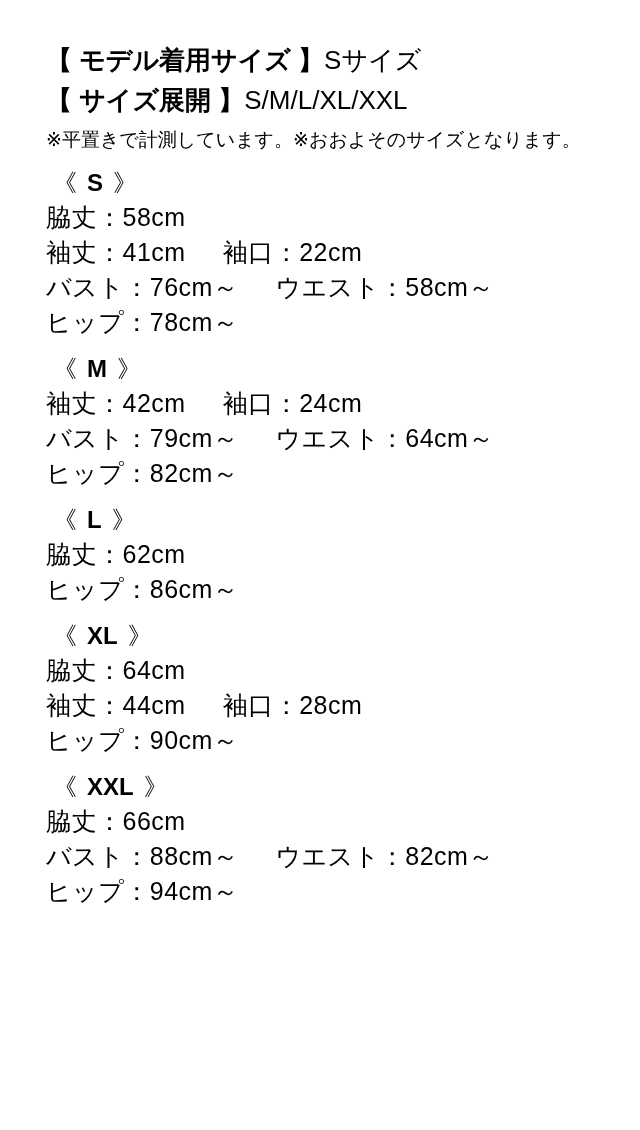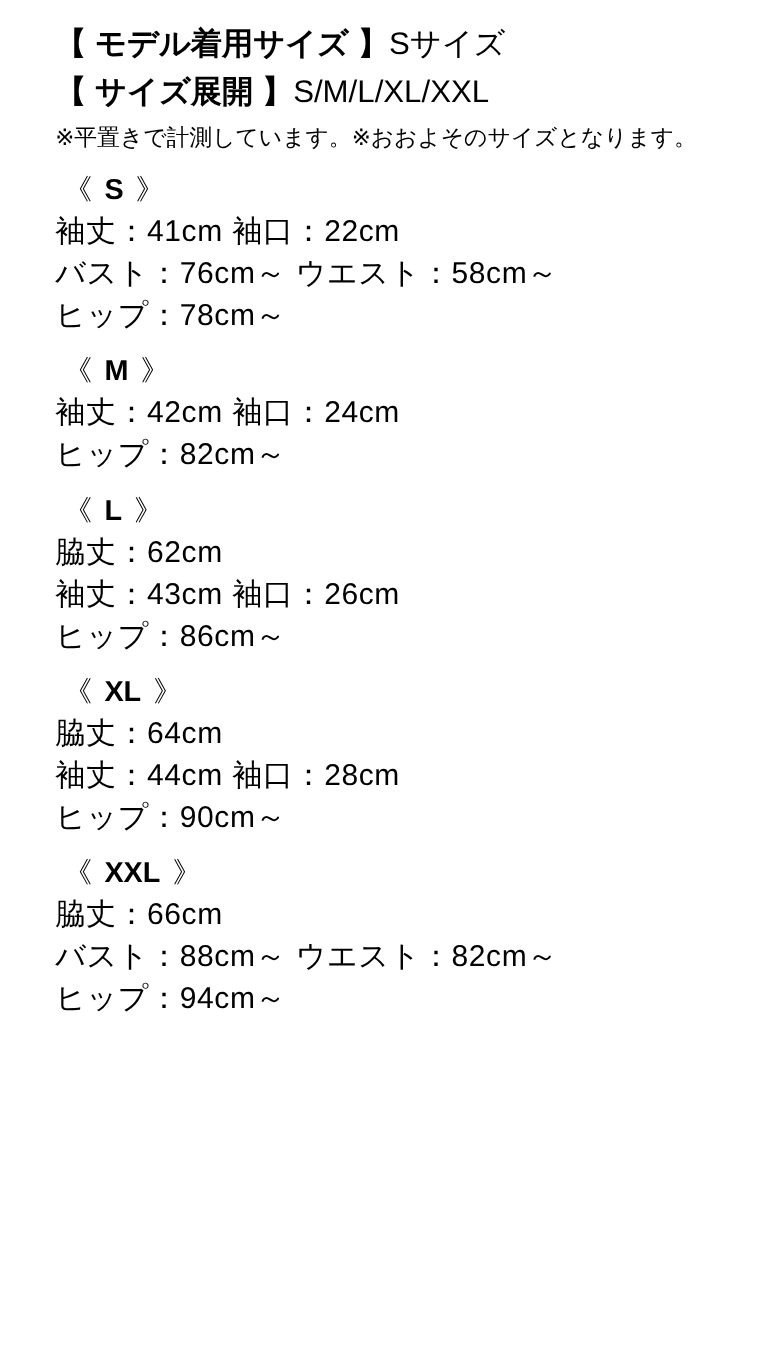--- a/index.html
+++ b/index.html
@@ -7,21 +7,21 @@
     background: #ffffff;
     font-family: "Liberation Sans", "DejaVu Sans", sans-serif;
     color: #000000;
   }
   body {
     width: 640px;
     height: 1130px;
     overflow: hidden;
   }
   .container {
-    padding: 16px 20px 0 46px;
+    padding: 40px 20px 0 46px;
   }
   .hline {
     font-size: 26px;
     line-height: 40px;
     white-space: nowrap;
   }
   .hline .bracket {
     font-weight: bold;
   }
   .note {
@@ -43,54 +43,55 @@
     font-weight: bold;
     margin: 0 10px;
   }
   .mline {
     font-size: 25px;
     line-height: 35px;
     white-space: nowrap;
     letter-spacing: 0.5px;
   }
   .pair2 {
-    margin-left: 8px;
+    margin-left: 37px;
   }
 </style>
 </head>
 <body>
 
 <div class="container">
 
   <div class="hline">
     <span class="bracket">【 モデル着用サイズ 】</span><span>Sサイズ</span>
   </div>
   <div class="hline">
     <span class="bracket">【 サイズ展開 】</span><span>S/M/L/XL/XXL</span>
   </div>
 
   <div class="note">※平置きで計測しています。※おおよそのサイズとなります。</div>
 
   <div class="section">
     <div class="sheading"><span>《</span><span class="slabel">S</span><span>》</span></div>
+    <div class="mline"><span>脇丈：</span><span>58cm</span></div>
     <div class="mline"><span>袖丈：</span><span>41cm</span><span class="pair2">袖口：</span><span>22cm</span></div>
     <div class="mline"><span>バスト：</span><span>76cm～</span><span class="pair2">ウエスト：</span><span>58cm～</span></div>
     <div class="mline"><span>ヒップ：</span><span>78cm～</span></div>
   </div>
 
   <div class="section">
     <div class="sheading"><span>《</span><span class="slabel">M</span><span>》</span></div>
     <div class="mline"><span>袖丈：</span><span>42cm</span><span class="pair2">袖口：</span><span>24cm</span></div>
+    <div class="mline"><span>バスト：</span><span>79cm～</span><span class="pair2">ウエスト：</span><span>64cm～</span></div>
     <div class="mline"><span>ヒップ：</span><span>82cm～</span></div>
   </div>
 
   <div class="section">
     <div class="sheading"><span>《</span><span class="slabel">L</span><span>》</span></div>
     <div class="mline"><span>脇丈：</span><span>62cm</span></div>
-    <div class="mline"><span>袖丈：</span><span>43cm</span><span class="pair2">袖口：</span><span>26cm</span></div>
     <div class="mline"><span>ヒップ：</span><span>86cm～</span></div>
   </div>
 
   <div class="section">
     <div class="sheading"><span>《</span><span class="slabel">XL</span><span>》</span></div>
     <div class="mline"><span>脇丈：</span><span>64cm</span></div>
     <div class="mline"><span>袖丈：</span><span>44cm</span><span class="pair2">袖口：</span><span>28cm</span></div>
     <div class="mline"><span>ヒップ：</span><span>90cm～</span></div>
   </div>
 

